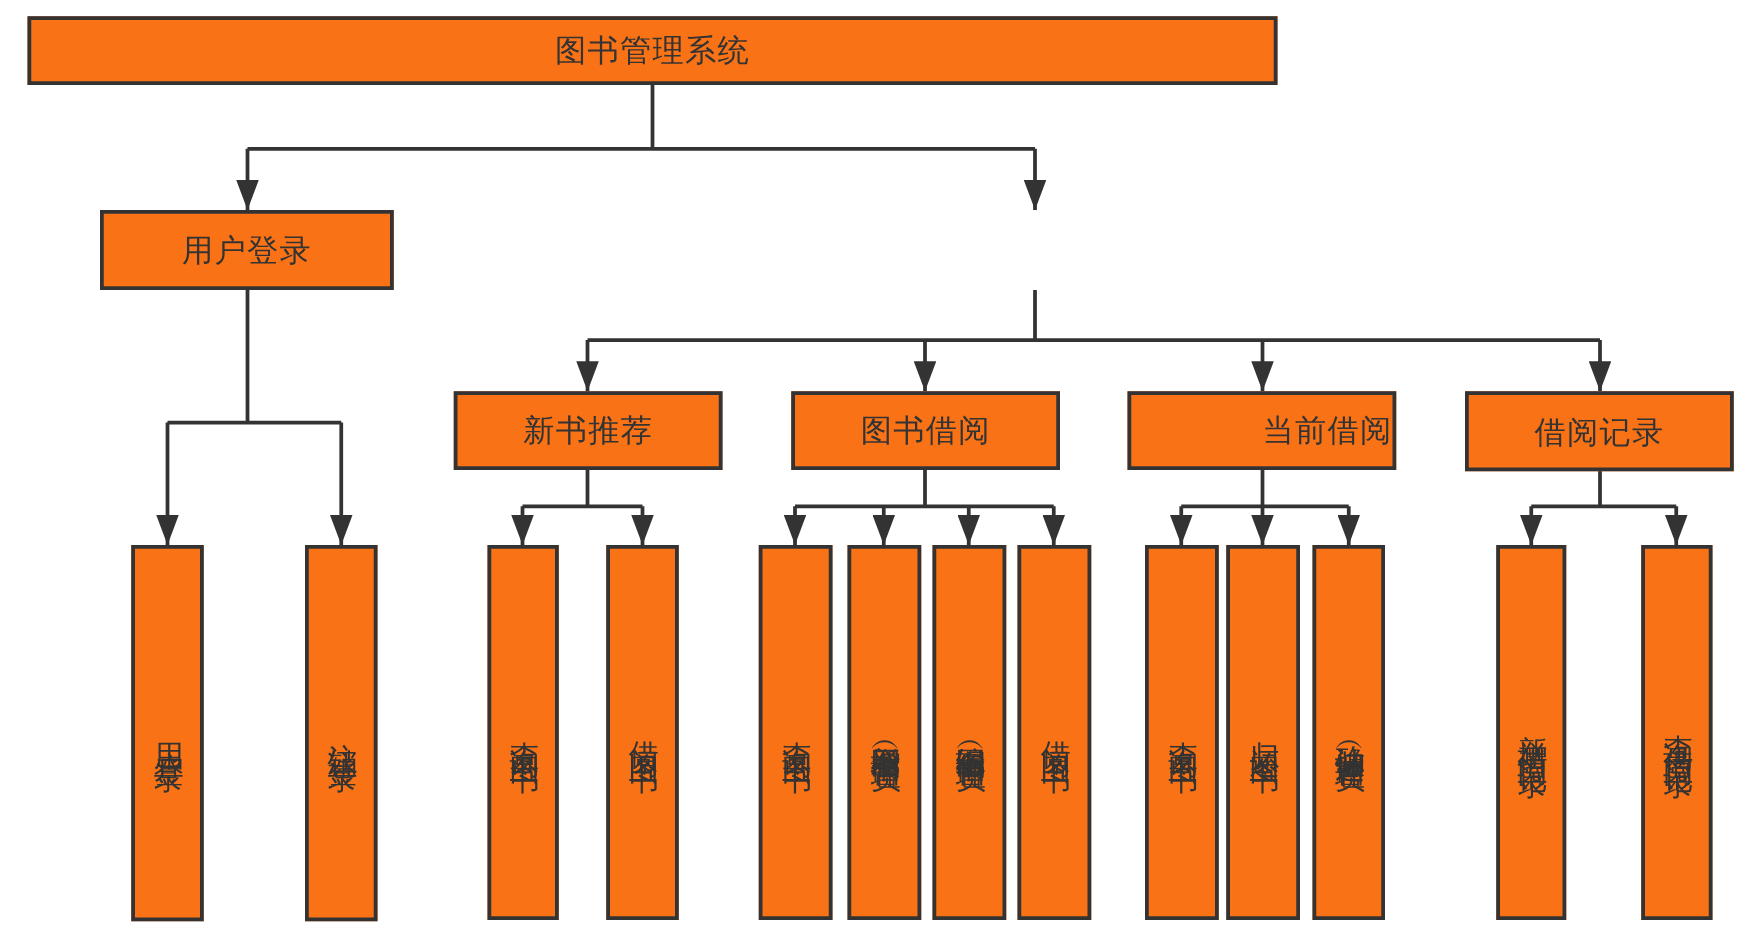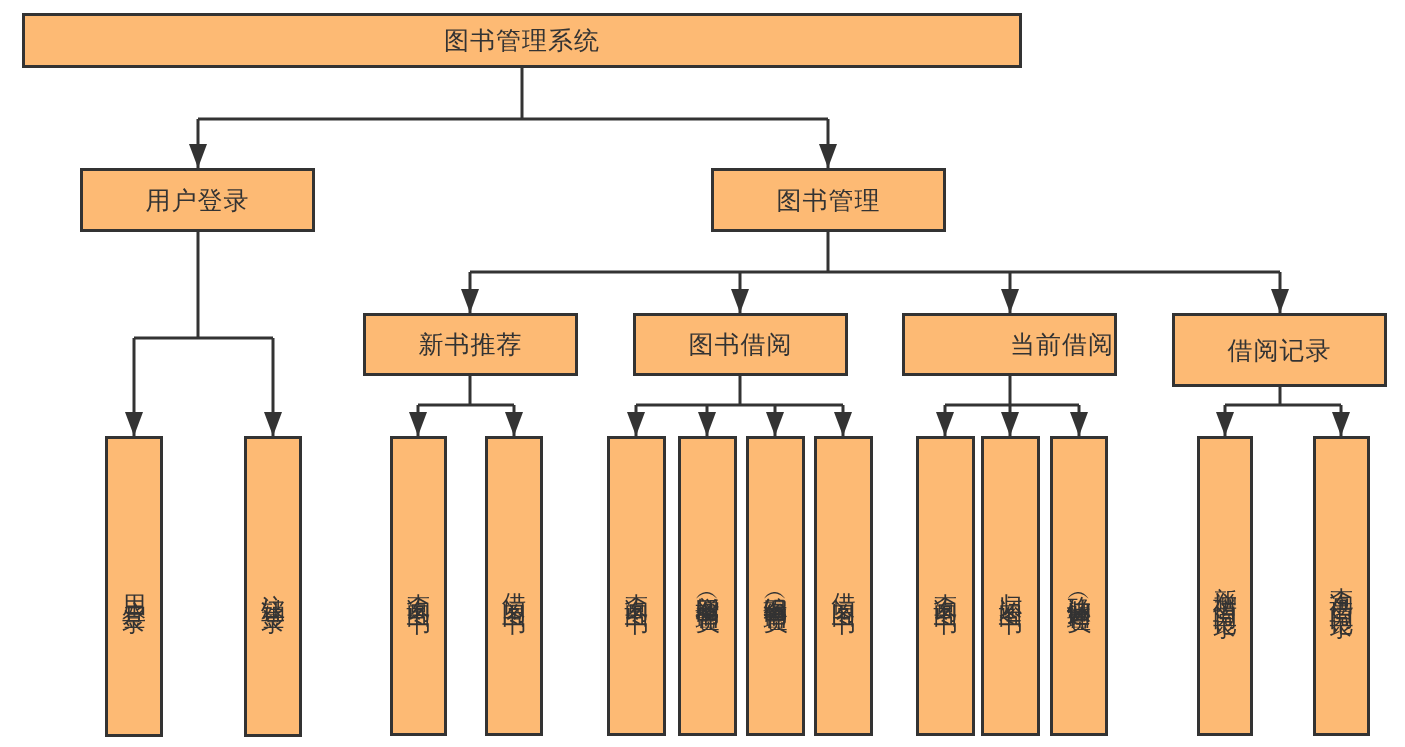--- a/index.html
+++ b/index.html
@@ -19,21 +19,21 @@
   .stage { position: relative; width: 1405px; height: 747px; }
   .wires { position: absolute; left: 0; top: 0; width: 1405px; height: 747px; }
   .wires path, .wires line {
     stroke: var(--line);
     stroke-width: 3;
     fill: none;
   }
   .wires polygon { fill: var(--line); }
   .box {
     position: absolute;
-    background: #fdba74;
+    background: #f97316;
     border: 3px solid var(--box-border);
     display: flex;
     align-items: center;
     justify-content: center;
     color: var(--text);
   }
   .box.h .lbl {
     font-size: 25px;
     letter-spacing: 1px;
     white-space: nowrap;
@@ -124,34 +124,31 @@
     </g>
   </svg>
 
   <div class="box h" style="left:22px; top:13px; width:1000px; height:55px;">
     <span class="lbl">图书管理系统</span>
   </div>
 
   <div class="box h" style="left:80px; top:168px; width:235px; height:64px;">
     <span class="lbl">用户登录</span>
   </div>
-  <div class="box h" style="left:711px; top:168px; width:235px; height:64px;">
-    <span class="lbl">图书管理</span>
-  </div>
 
   <div class="box h" style="left:363px; top:313px; width:215px; height:63px;">
     <span class="lbl">新书推荐</span>
   </div>
   <div class="box h" style="left:633px; top:313px; width:215px; height:63px;">
     <span class="lbl">图书借阅</span>
   </div>
   <div class="box h" style="left:902px; top:313px; width:215px; height:63px;justify-content:flex-end;">
     <span class="lbl">当前借阅</span>
   </div>
-  <div class="box h" style="left:1172px; top:313px; width:215px; height:74px;">
+  <div class="box h" style="left:1172px; top:313px; width:215px; height:64px;">
     <span class="lbl">借阅记录</span>
   </div>
 
   <div class="box v" style="left:105px; top:436px; width:58px; height:301px;">
     <span class="lbl">用户登录</span>
   </div>
   <div class="box v" style="left:244px; top:436px; width:58px; height:301px;">
     <span class="lbl">注销登录</span>
   </div>
 

